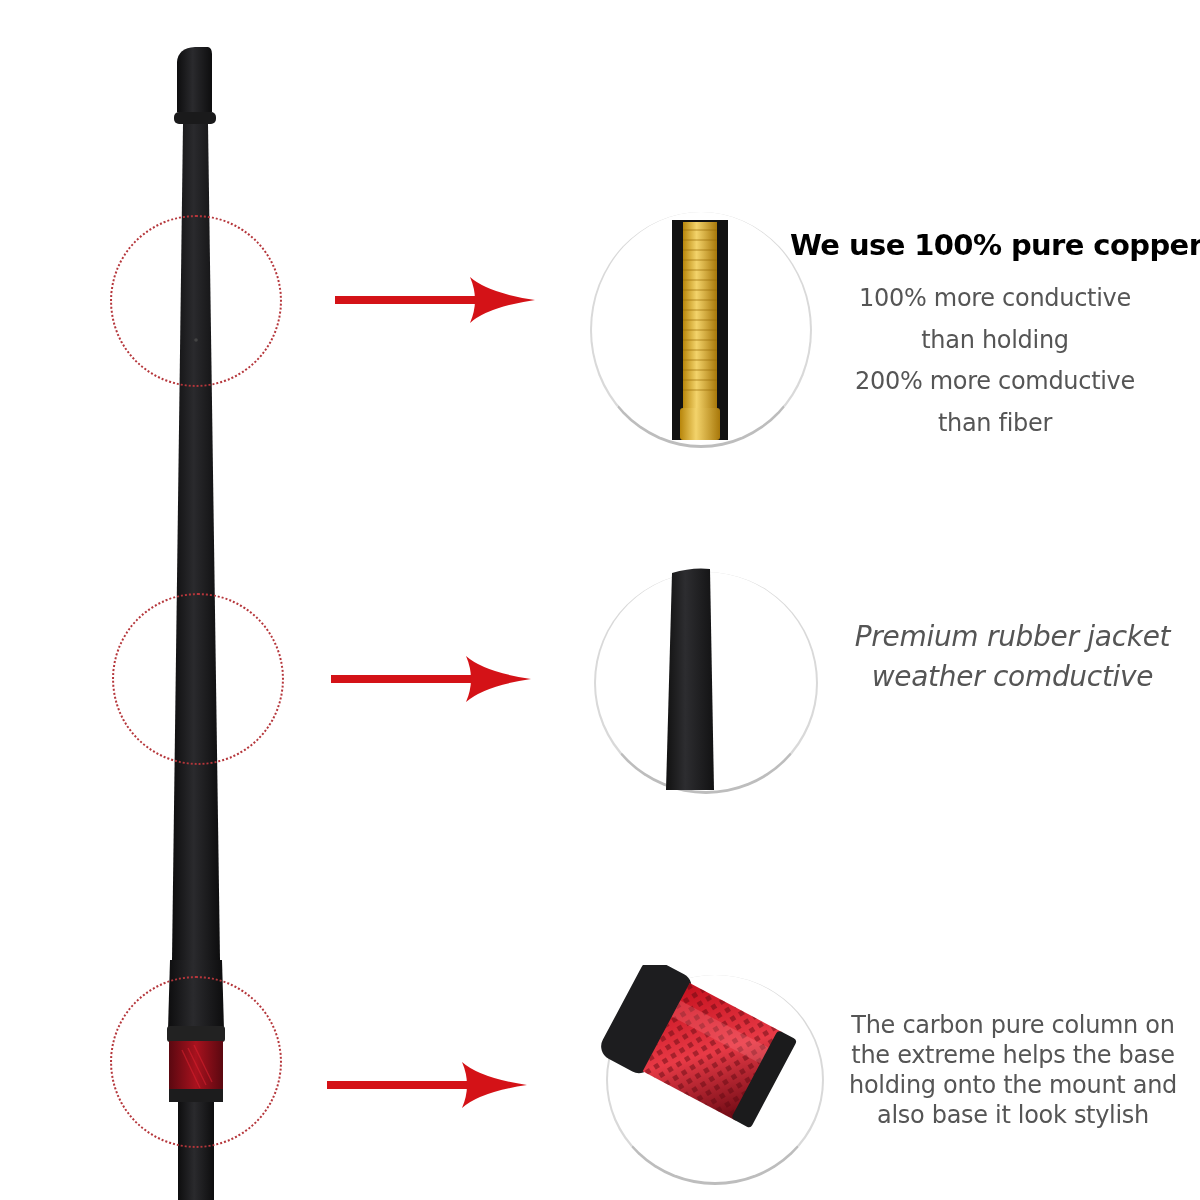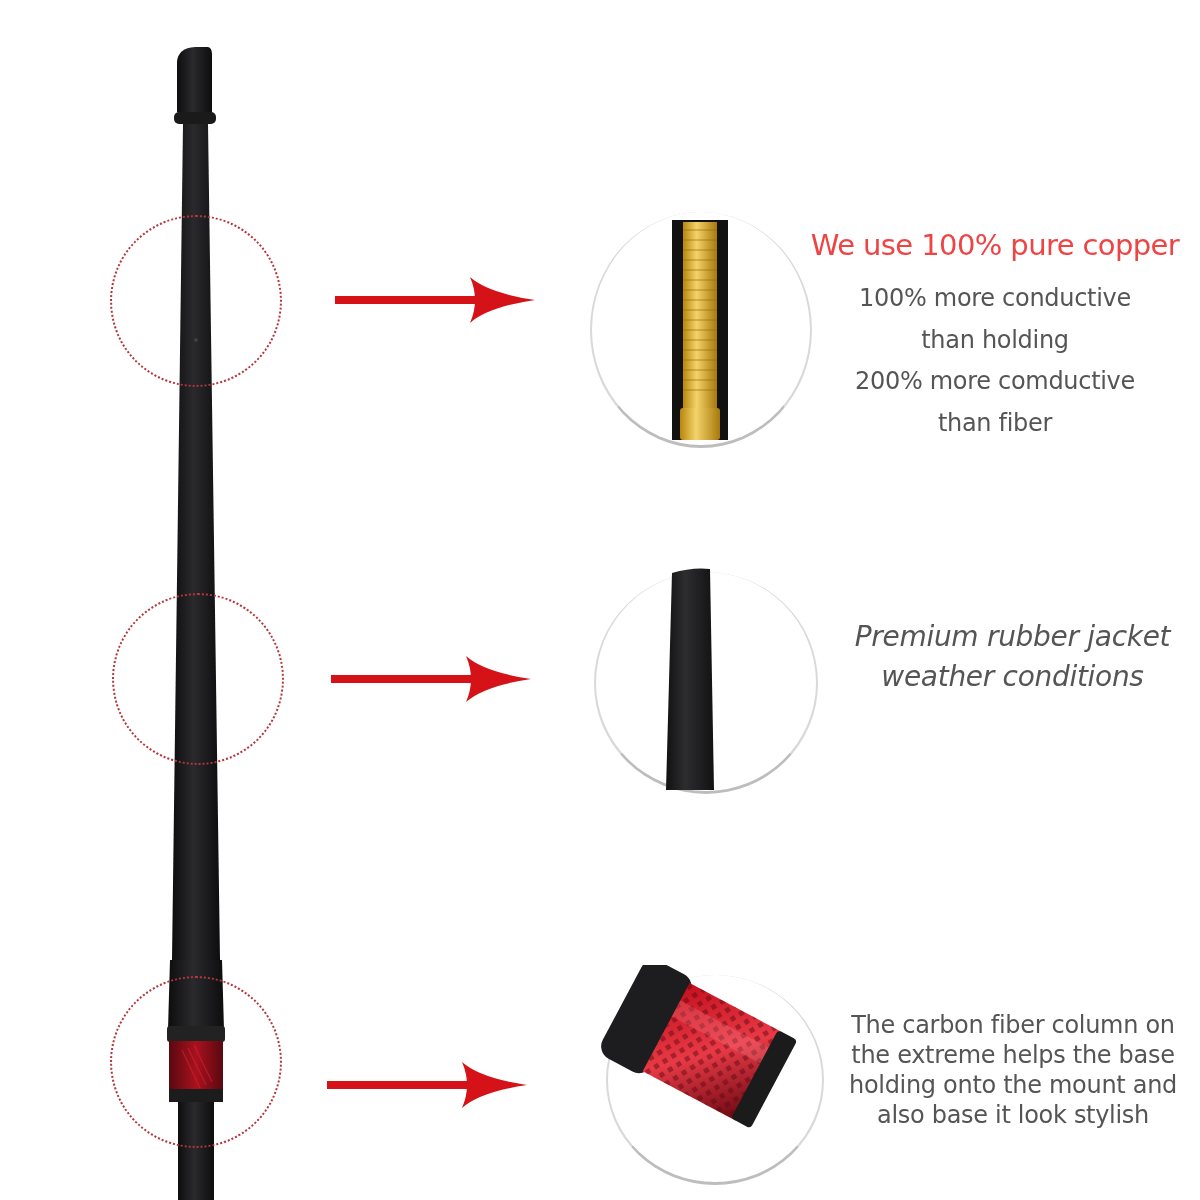--- a/index.html
+++ b/index.html
@@ -2,21 +2,21 @@
 <html><head>
 <meta charset="utf-8">
 <style>
   html,body{margin:0;padding:0;background:#fff;}
   body{width:1200px;height:1200px;position:relative;overflow:hidden;font-family:"DejaVu Sans","Liberation Sans",sans-serif;color:#555;}
   .abs{position:absolute;}
   .dotted-circle{position:absolute;border-radius:50%;border:2px dotted #b5363b;box-sizing:border-box;}
   .detail-ring{position:absolute;border-radius:50%;box-sizing:border-box;border-bottom:3px solid #bdbdbd;border-left:2px solid #d9d9d9;border-right:2px solid #d9d9d9;border-top:0 solid transparent;}
   .text-block{position:absolute;text-align:center;color:#555;letter-spacing:-0.3px;}
   .text-block .line{display:block;white-space:nowrap;}
-  .title{font-weight:normal;font-size:29px;color:#ef4444;letter-spacing:-0.6px;}
+  .title{font-weight:bold;font-size:29px;color:#000000;letter-spacing:-0.6px;}
   .t1 .line.sub{font-size:24px;line-height:41.5px;}
   .t2 .line{font-size:28px;line-height:39.5px;font-style:italic;}
   .t3 .line{font-size:24px;line-height:30px;}
 </style>
 </head>
 <body>
 
 <svg class="abs" style="left:0;top:0" width="300" height="1200" viewBox="0 0 300 1200">
   <defs>
     <linearGradient id="rod" x1="0" x2="1" y1="0" y2="0">
@@ -138,21 +138,21 @@
 <div class="text-block t1" style="left:790px;top:228px;width:410px;">
   <span class="line title">We use 100% pure copper</span>
   <span class="line sub" style="margin-top:16px">100% more conductive</span>
   <span class="line sub">than holding</span>
   <span class="line sub">200% more comductive</span>
   <span class="line sub">than fiber</span>
 </div>
 
 <div class="text-block t2" style="left:825px;top:617px;width:375px;">
   <span class="line">Premium rubber jacket</span>
-  <span class="line">weather conditions</span>
+  <span class="line">weather comductive</span>
 </div>
 
 <div class="text-block t3" style="left:838px;top:1010px;width:350px;">
-  <span class="line">The carbon fiber column on</span>
+  <span class="line">The carbon pure column on</span>
   <span class="line">the extreme helps the base</span>
   <span class="line">holding onto  the mount and</span>
   <span class="line">also base it look stylish</span>
 </div>
 
 </body></html>

